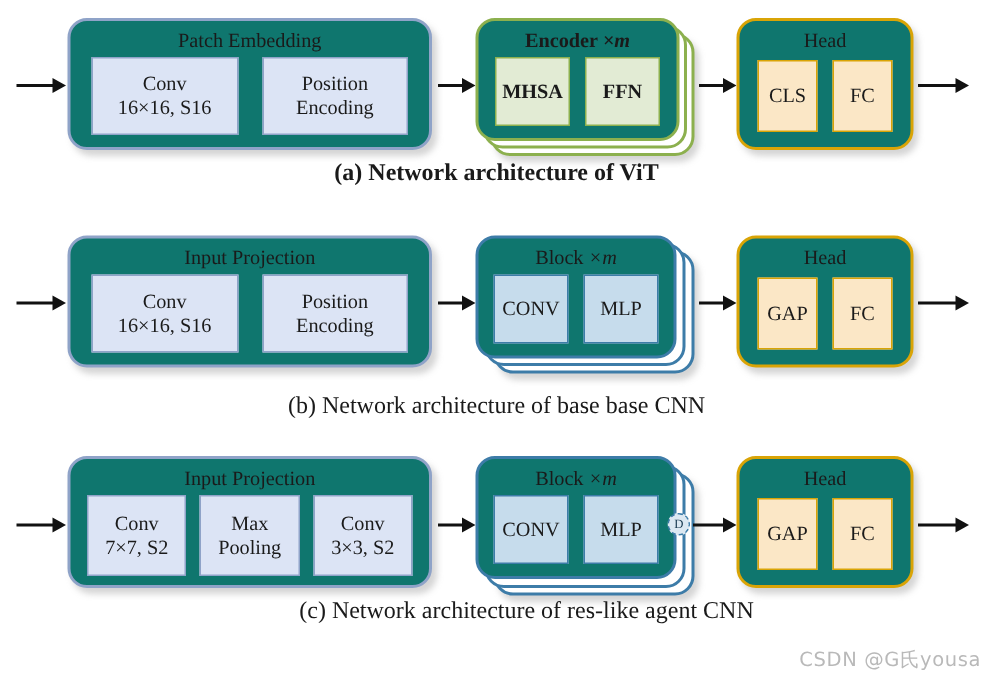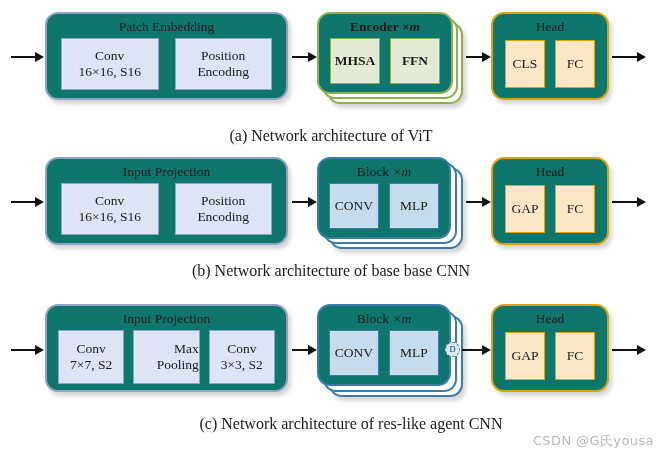--- a/index.html
+++ b/index.html
@@ -134,23 +134,23 @@
 
   
   .caption {
     position: absolute;
     left: 0; right: 0;
     text-align: center;
     font-size: 16px;
     line-height: 20px;
     white-space: nowrap;
   }
-  .row-a .caption { top: 126px; }
+  .row-a .caption { top: 106px; font-weight: bold; }
   .row-b .caption { top: 116px; }
-  .row-c .caption { top: 124px; margin-left: 40px; }
+  .row-c .caption { top: 108px; margin-left: 40px; }
 
   
   .watermark {
     position: absolute;
     right: 8px;
     bottom: 4px;
     font-family: "DejaVu Sans", sans-serif;
     font-size: 13px;
     line-height: 16px;
     color: #b9b9b9;
@@ -319,21 +319,21 @@
 
     <div class="group lblue" style="left:45px; top:14px; width:243px; height:88px;">
       <div class="group-title">
         <span>Input Projection</span>
       </div>
       <div class="cells" style="left:11px; top:24px; right:11px; height:54px; gap:9px;">
         <div class="cell blue" style="flex:1;">
           <span>Conv</span>
           <span>7×7, S2</span>
         </div>
-        <div class="cell blue" style="flex:1;align-items:flex-end;">
+        <div class="cell blue" style="flex:1;">
           <span>Max</span>
           <span>Pooling</span>
         </div>
         <div class="cell blue" style="flex:1;">
           <span>Conv</span>
           <span>3×3, S2</span>
         </div>
       </div>
     </div>
 

